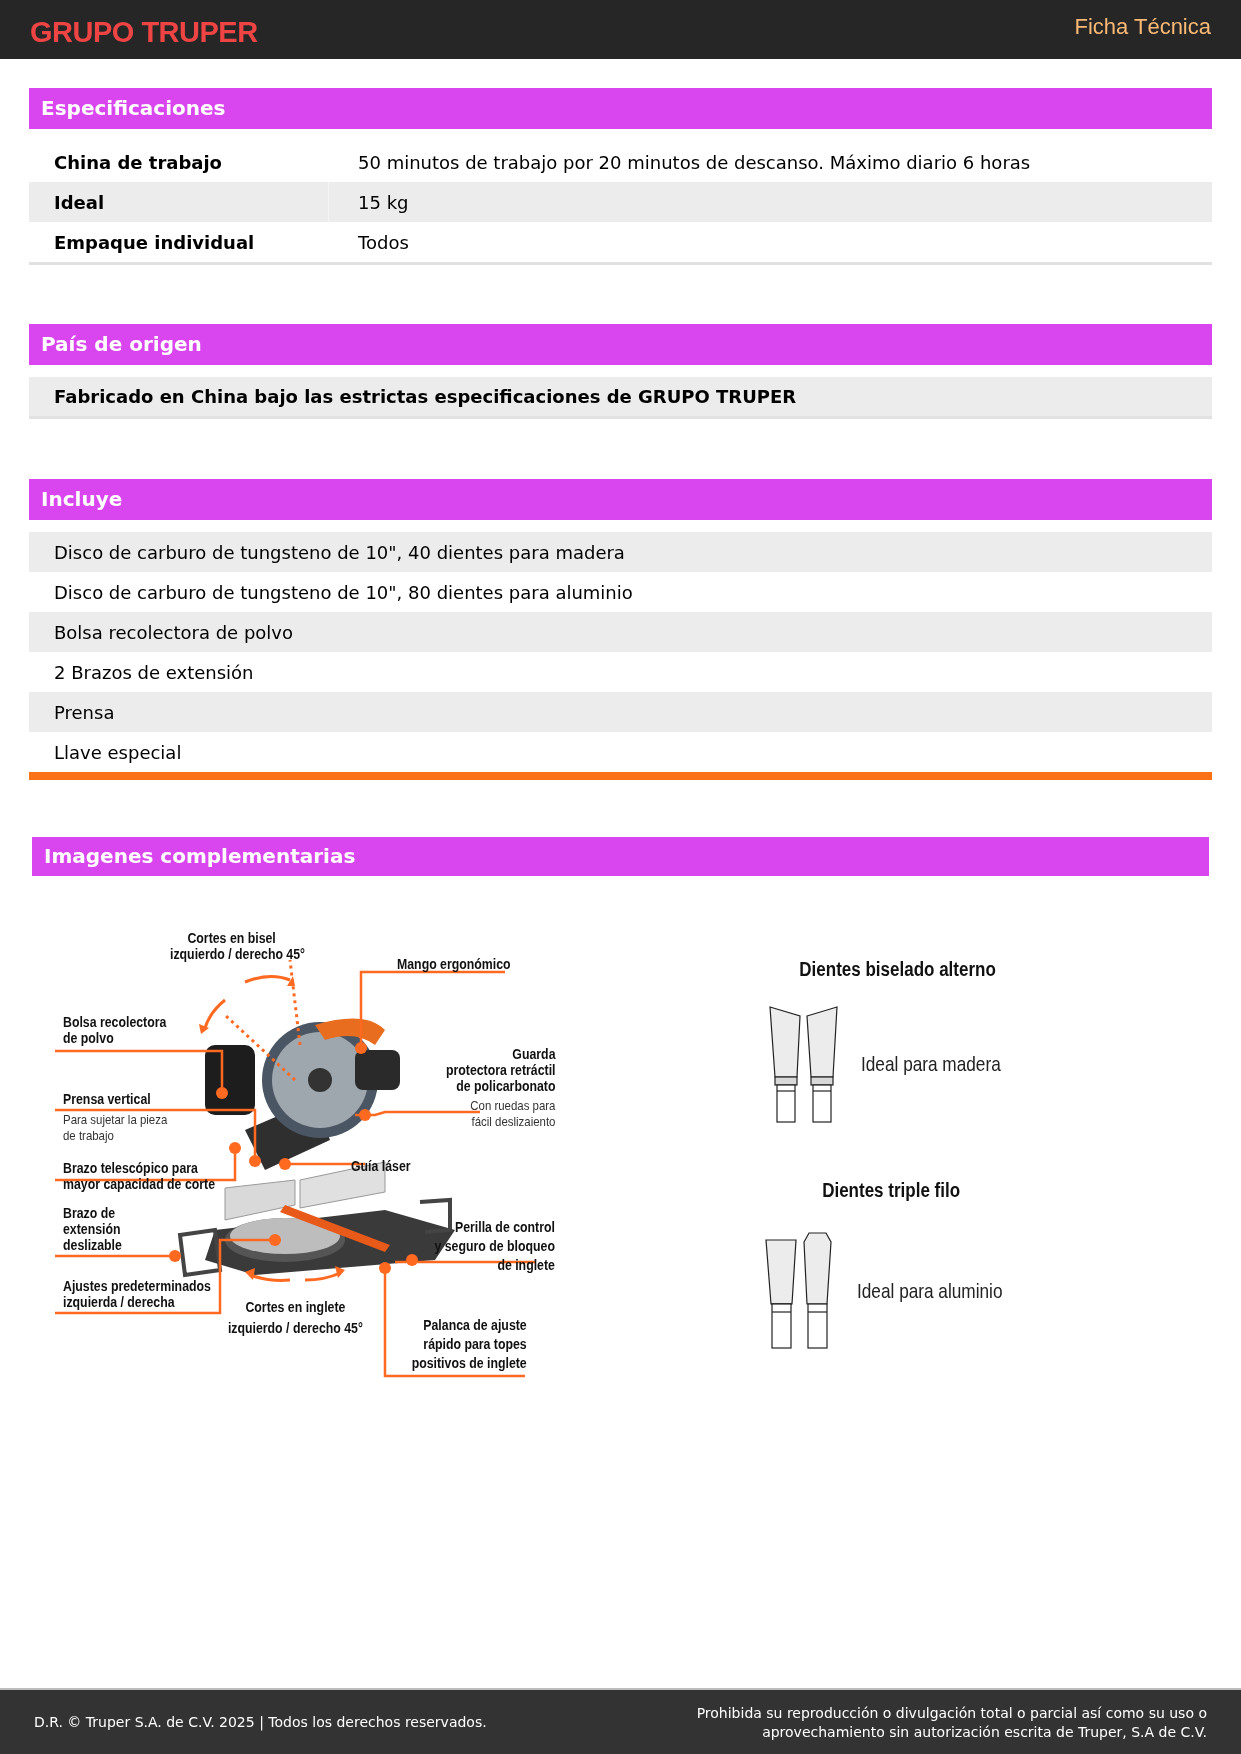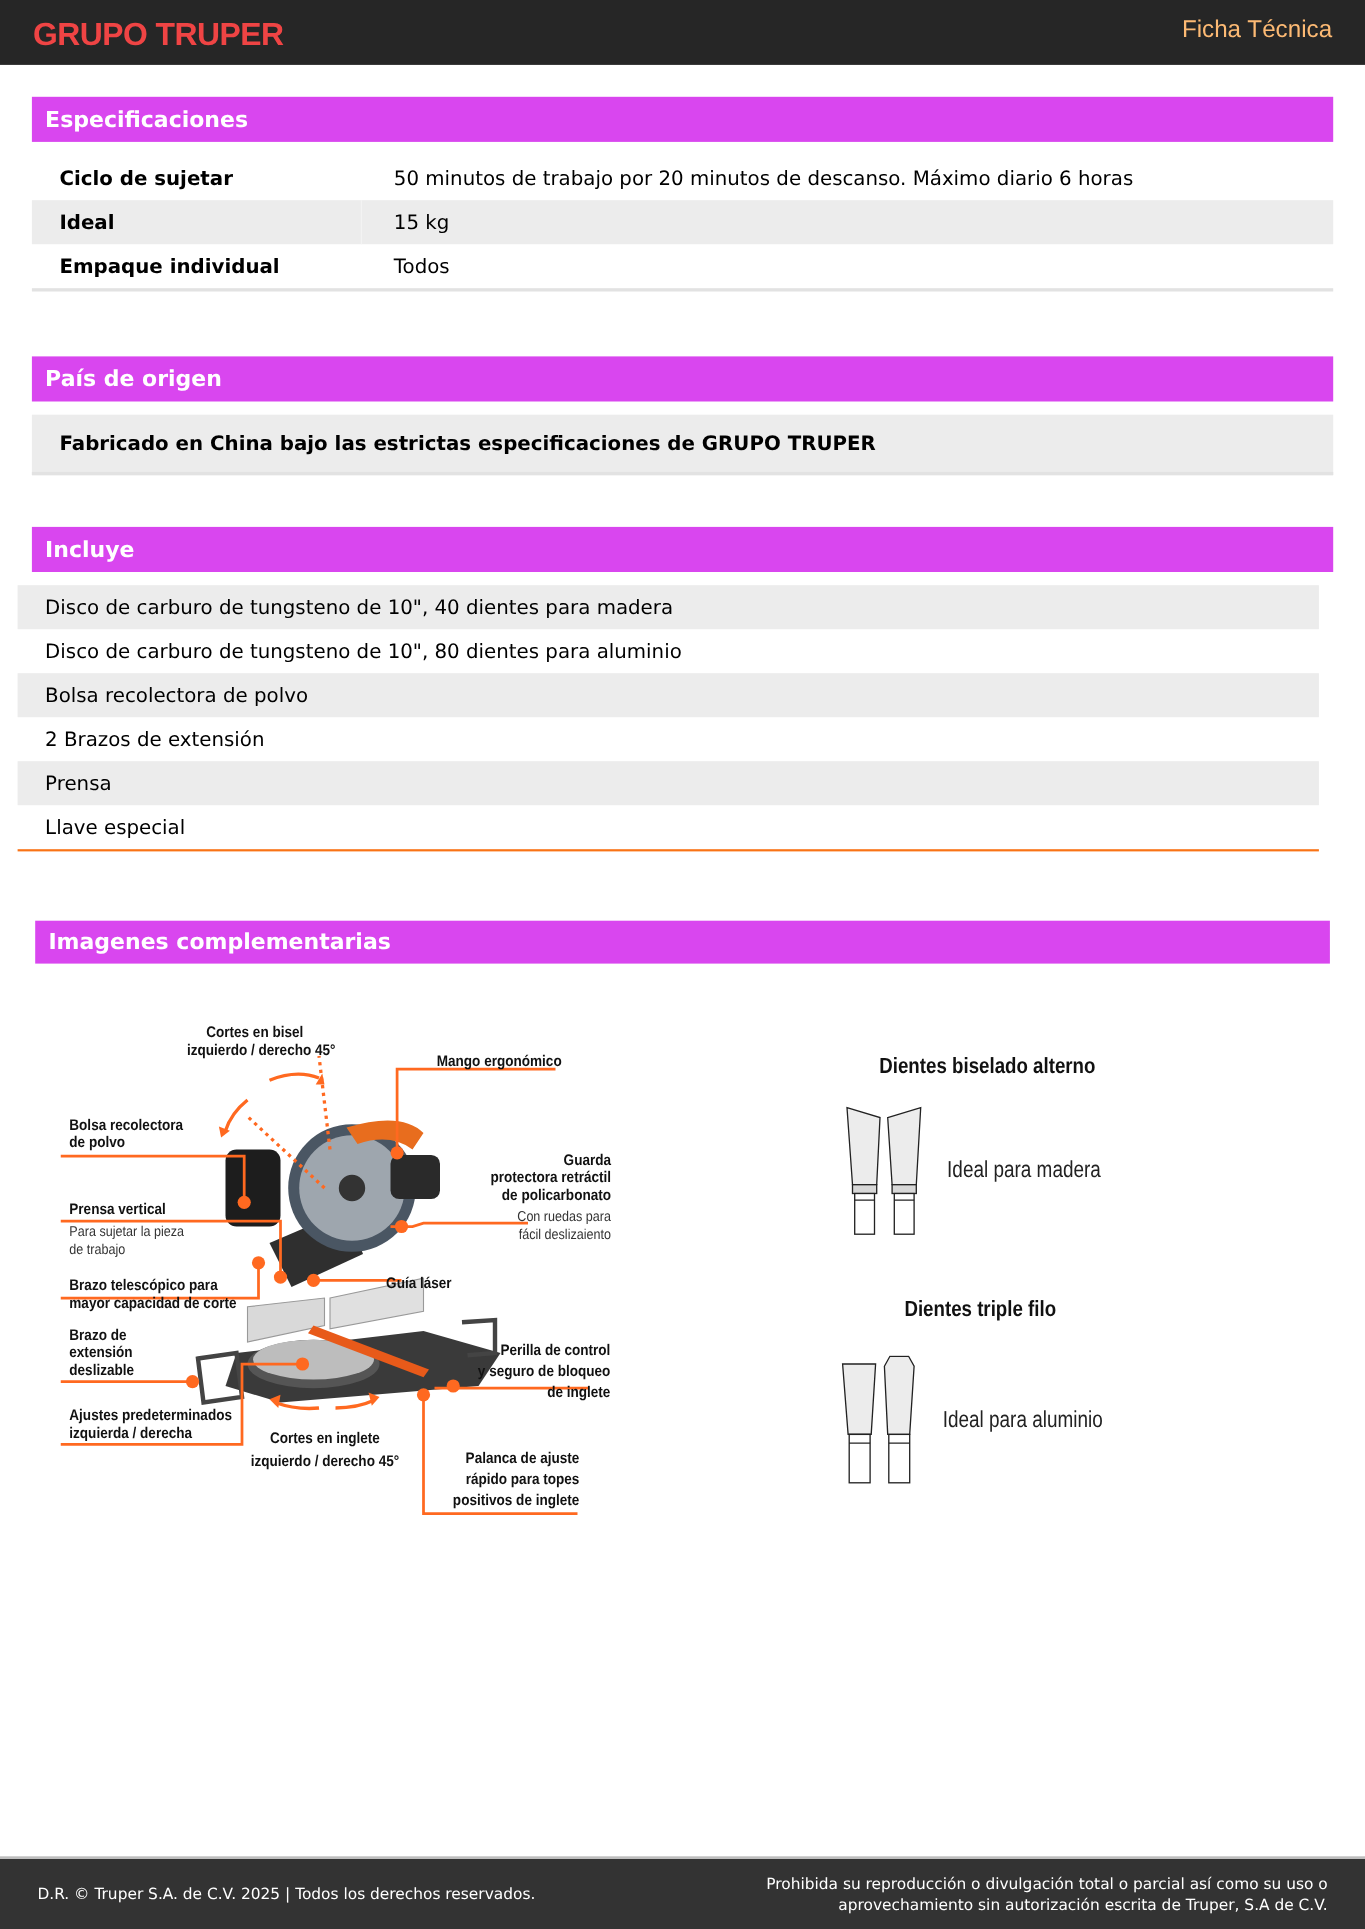--- a/index.html
+++ b/index.html
@@ -12,23 +12,23 @@
 
   .sec-header { position: absolute; left: 29px; width: 1183px; height: 41px; background: #d946ef; color: #fff; font-weight: 700; font-size: 20px; padding-left: 12px; line-height: 41px; }
 
   .spec-table { position: absolute; left: 29px; width: 1183px; border-bottom: 3px solid #e2e2e2; }
   .spec-row { display: flex; height: 40px; align-items: center; font-size: 18px; }
   .spec-row:nth-child(even) { background: #ececec; }
   .spec-label { width: 300px; padding-left: 25px; font-weight: 700; height: 100%; display: flex; align-items: center; }
   .spec-value { padding-left: 29px; height: 100%; display: flex; align-items: center; }
   .spec-row:nth-child(even) .spec-label { border-right: 1px solid #f4f4f4; }
 
-  .origin-row { position: absolute; left: 29px; width: 1183px; height: 55px; background: #ececec; border-bottom: 3px solid #e2e2e2; font-weight: 700; font-size: 18px; padding-left: 25px; display: flex; align-items: center; }
-
-  .list-table { position: absolute; left: 16px; width: 1183px; border-bottom: 2px solid #f97316; }
+  .origin-row { position: absolute; left: 29px; width: 1183px; height: 42px; background: #ececec; border-bottom: 3px solid #e2e2e2; font-weight: 700; font-size: 18px; padding-left: 25px; display: flex; align-items: center; }
+
+  .list-table { position: absolute; left: 29px; width: 1183px; border-bottom: 8px solid #f97316; }
   .list-row { height: 40px; font-size: 18px; padding-left: 25px; display: flex; align-items: center; }
   .list-row:nth-child(odd) { background: #ececec; }
 
   .figure { position: absolute; left: 55px; top: 930px; width: 500px; height: 450px; }
   .callout { position: absolute; font-family: "Liberation Sans", sans-serif; font-size: 14px; line-height: 16px; color: #111; font-weight: 700; transform: scaleX(0.88); transform-origin: left top; white-space: nowrap; }
   .callout.r { text-align: right; transform-origin: right top; }
   .callout .sub { font-weight: 400; font-size: 13px; color: #333; display: block; }
   .teeth-title { position: absolute; font-family: "Liberation Sans", sans-serif; font-weight: 700; font-size: 20px; color: #111; transform: scaleX(0.85); white-space: nowrap; }
   .teeth-caption { position: absolute; font-family: "Liberation Sans", sans-serif; font-size: 21px; color: #222; transform: scaleX(0.82); transform-origin: left center; white-space: nowrap; }
 
@@ -40,21 +40,21 @@
 <body>
 
 <div class="topbar">
   <div class="logo">GRUPO TRUPER</div>
   <div class="doc-type">Ficha Técnica</div>
 </div>
 
 <div class="sec-header" style="top:88px;">Especificaciones</div>
 <div class="spec-table" style="top:142px;">
   <div class="spec-row">
-    <div class="spec-label">Ciclo de sujetar</div>
+    <div class="spec-label">China de trabajo</div>
     <div class="spec-value">50 minutos de trabajo por 20 minutos de descanso. Máximo diario 6 horas</div>
   </div>
   <div class="spec-row">
     <div class="spec-label">Ideal</div>
     <div class="spec-value">15 kg</div>
   </div>
   <div class="spec-row">
     <div class="spec-label">Empaque individual</div>
     <div class="spec-value">Todos</div>
   </div>

